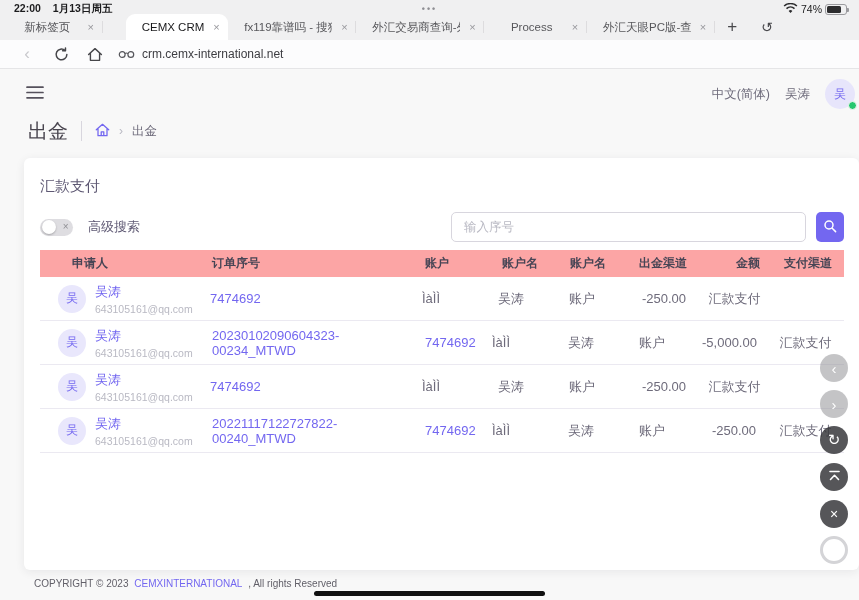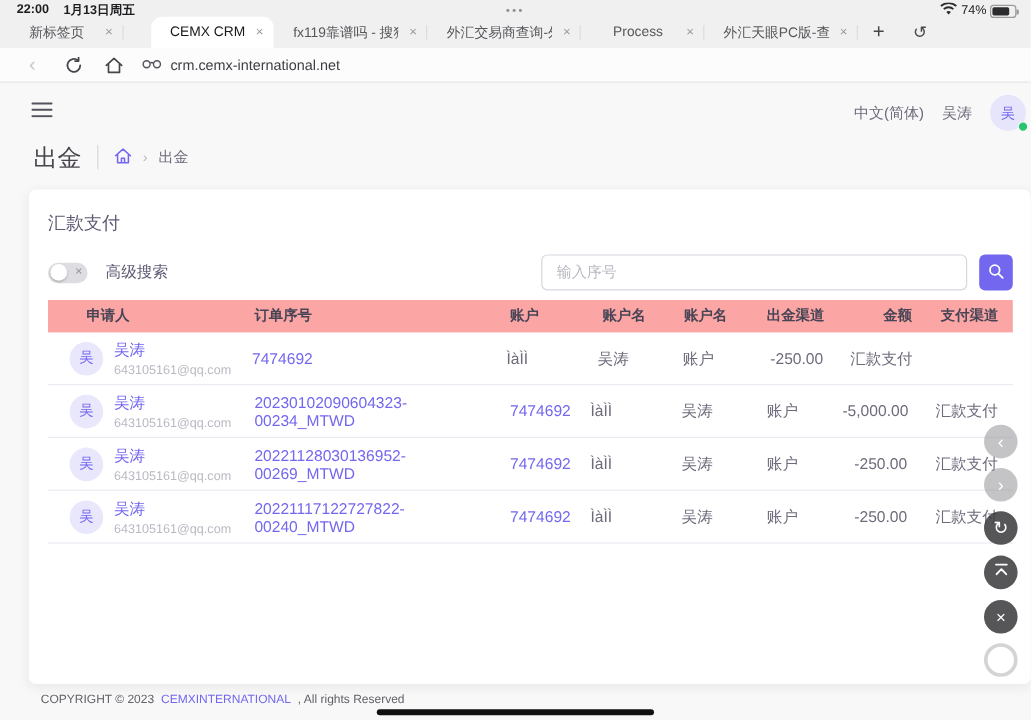--- a/index.html
+++ b/index.html
@@ -259,21 +259,20 @@
         <span class="c7">-5,000.00</span>
         <span class="c8">汇款支付</span>
       </div>
 
       <div class="trow">
         <div class="c1 name-cell">
           <span class="avatar-row">吴</span>
           <span><a class="link name">吴涛</a>
             <div class="email">643105161@qq.com</div></span>
         </div>
-        <span class="c2"><a class="link">20221128030136952-00269_MTWD</a></span>
         <span class="c3"><a class="link">7474692</a></span>
         <span class="c4">ÌàÌÌ</span>
         <span class="c5">吴涛</span>
         <span class="c6">账户</span>
         <span class="c7">-250.00</span>
         <span class="c8">汇款支付</span>
       </div>
 
       <div class="trow">
         <div class="c1 name-cell">

